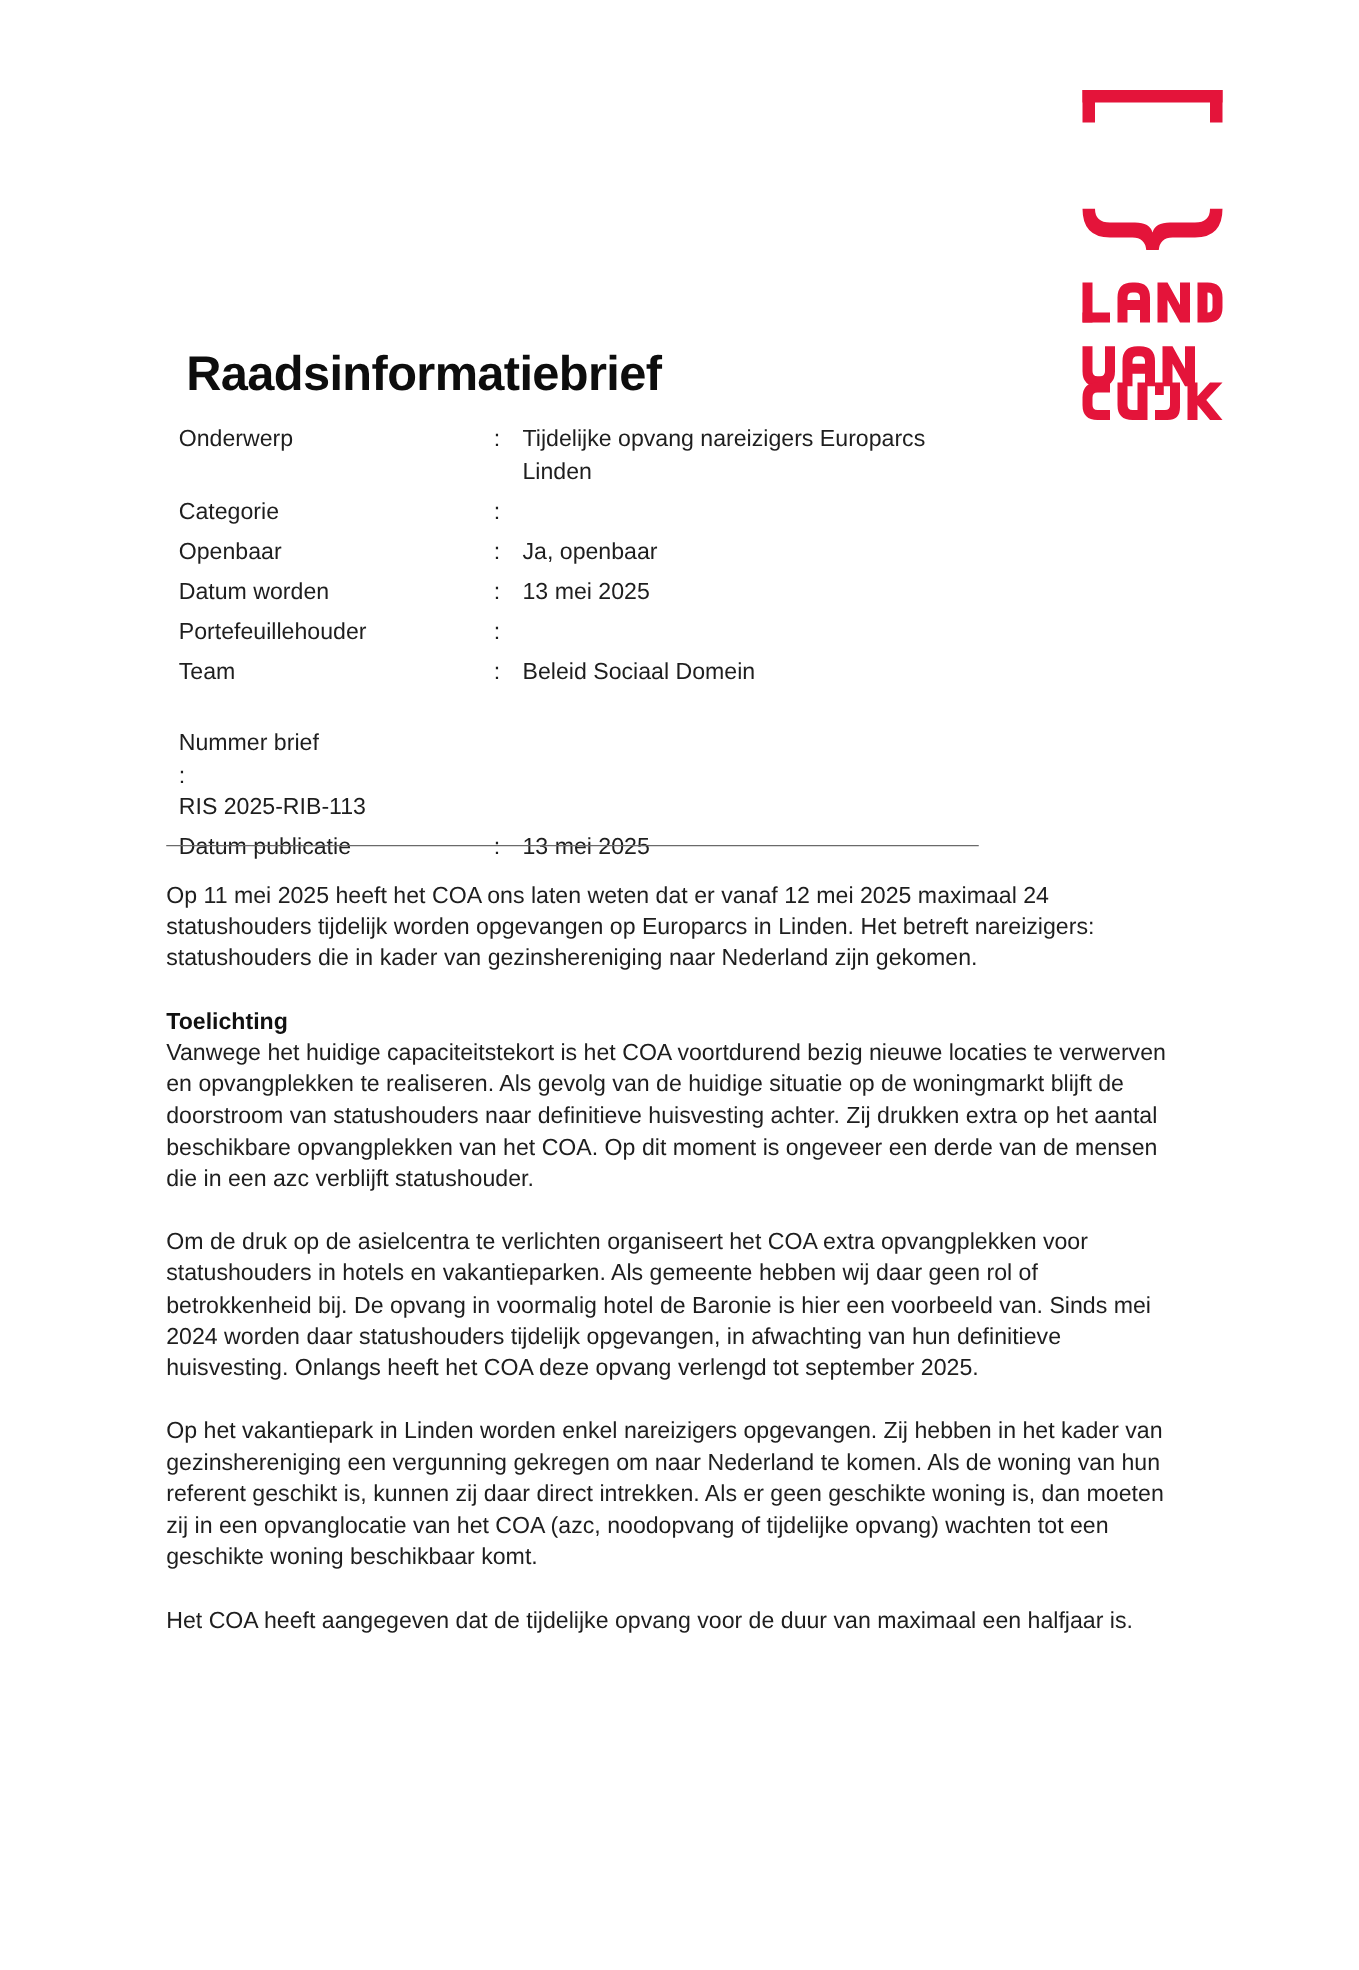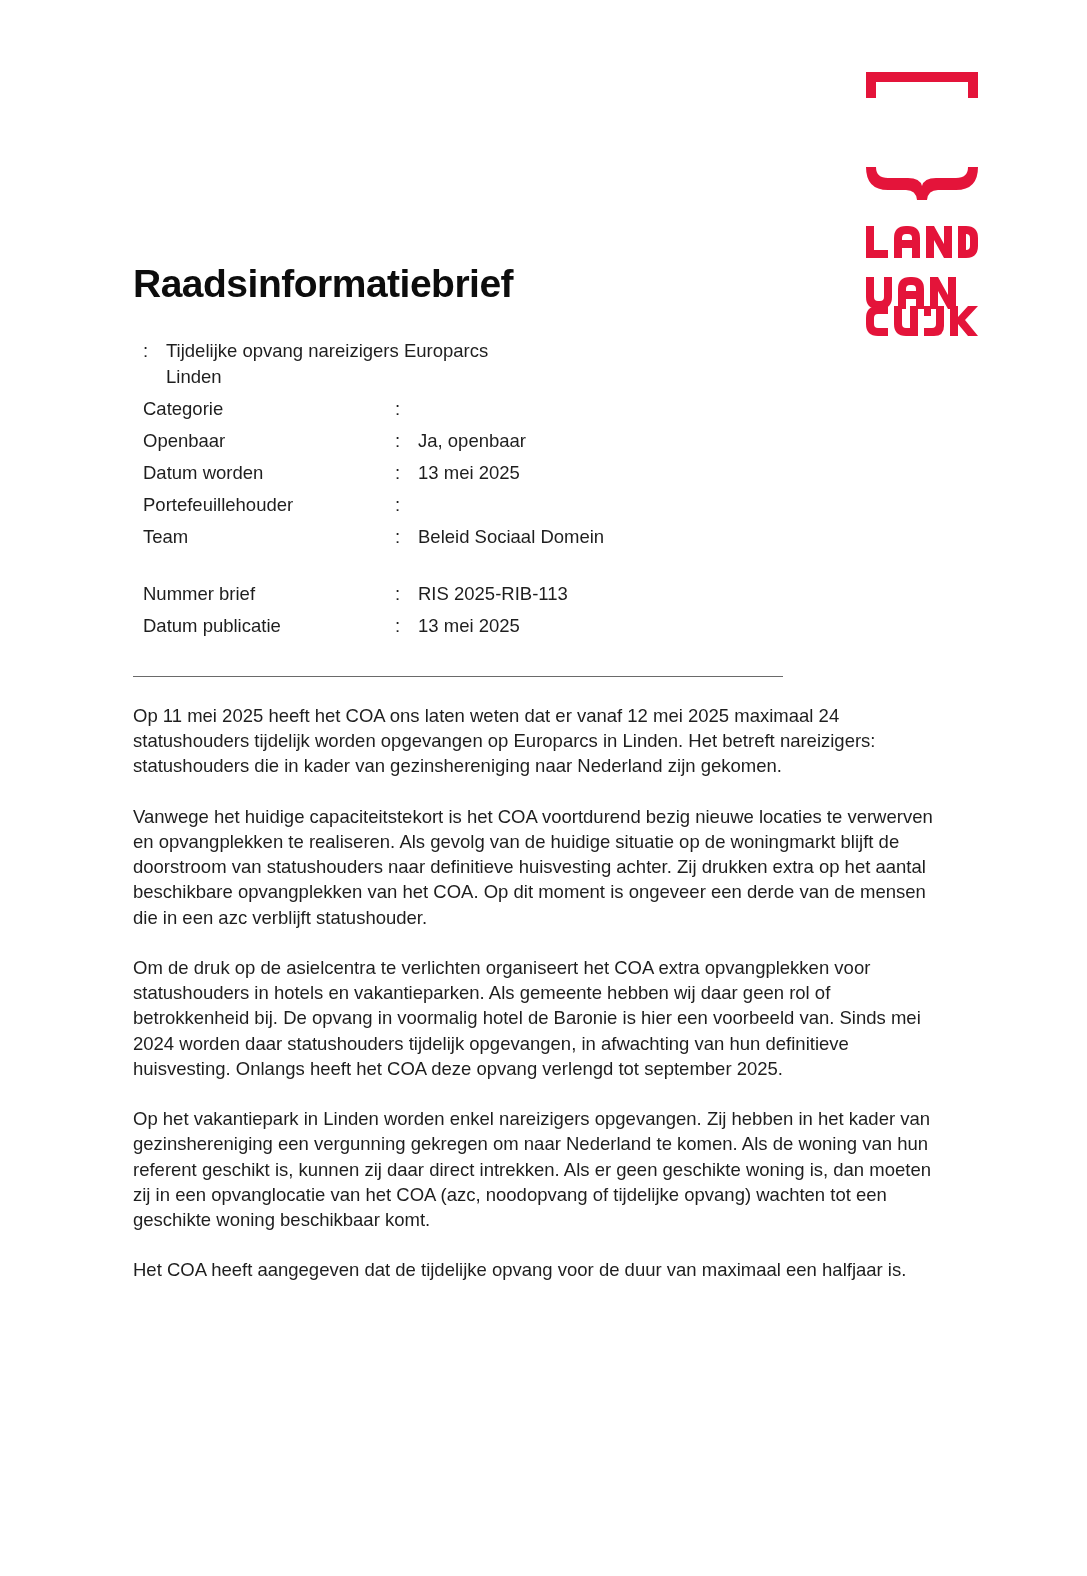--- a/index.html
+++ b/index.html
@@ -19,21 +19,21 @@
       position: absolute;
       left: 864px;
       top: 72px;
       width: 116px;
       height: 266px;
     }
     .doc-title {
       position: absolute;
       left: 133px;
       top: 262px;
-      margin: 0;
+      margin: 16px;
       font-family: "Liberation Sans", sans-serif;
       font-weight: bold;
       font-size: 39px;
       letter-spacing: -0.5px;
       color: #0d0d0d;
     }
     .meta {
       position: absolute;
       left: 143px;
       top: 338px;
@@ -41,20 +41,21 @@
       line-height: 25.5px;
       color: #1e1e1e;
     }
     .meta-row {
       position: relative;
       display: flex;
       margin-bottom: 6.5px;
     }
     .meta-row.gap-before {
       margin-top: 32px;
+      flex-direction: column;
     }
     .meta-label {
       width: 252px;
       flex: none;
     }
     .meta-sep {
       width: 23px;
       flex: none;
     }
     .meta-value {
@@ -133,20 +134,21 @@
     <path d="M72 234 L80 234 L80 254 Q80 264 70 264 L60 264 L60 256 L68 256 Q72 256 72 252 Z"></path>
 
     <path d="M86 234 L94 234 L94 245 L104 234 L114 234 L101 248 L114 264 L104 264 L94 252 L94 264 L86 264 Z"></path>
   </g>
 </svg>
 
 <h1 class="doc-title">Raadsinformatiebrief</h1>
 
 <div class="meta">
   <div class="meta-row">
+    <span class="meta-label">Onderwerp</span>
     <span class="meta-sep">:</span>
     <span class="meta-value">Tijdelijke opvang nareizigers Europarcs Linden</span>
   </div>
   <div class="meta-row">
     <span class="meta-label">Categorie</span>
     <span class="meta-sep">:</span>
   </div>
   <div class="meta-row">
     <span class="meta-label">Openbaar</span>
     <span class="meta-sep">:</span>
@@ -178,20 +180,21 @@
   </div>
 </div>
 
 <div class="divider"></div>
 
 <div class="content">
   <section>
     <p>Op 11 mei 2025 heeft het COA ons laten weten dat er vanaf 12 mei 2025 maximaal 24 statushouders tijdelijk worden opgevangen op Europarcs in Linden. Het betreft nareizigers: statushouders die in kader van gezinshereniging naar Nederland zijn gekomen.</p>
   </section>
   <section>
+    <h2>Toelichting</h2>
     <p>Vanwege het huidige capaciteitstekort is het COA voortdurend bezig nieuwe locaties te verwerven en opvangplekken te realiseren. Als gevolg van de huidige situatie op de woningmarkt blijft de doorstroom van statushouders naar definitieve huisvesting achter. Zij drukken extra op het aantal beschikbare opvangplekken van het COA. Op dit moment is ongeveer een derde van de mensen die in een azc verblijft statushouder.</p>
     <p>Om de druk op de asielcentra te verlichten organiseert het COA extra opvangplekken voor statushouders in hotels en vakantieparken. Als gemeente hebben wij daar geen rol of betrokkenheid bij. De opvang in voormalig hotel de Baronie is hier een voorbeeld van. Sinds mei 2024 worden daar statushouders tijdelijk opgevangen, in afwachting van hun definitieve huisvesting. Onlangs heeft het COA deze opvang verlengd tot september 2025.</p>
     <p>Op het vakantiepark in Linden worden enkel nareizigers opgevangen. Zij hebben in het kader van gezinshereniging een vergunning gekregen om naar Nederland te komen. Als de woning van hun referent geschikt is, kunnen zij daar direct intrekken. Als er geen geschikte woning is, dan moeten zij in een opvanglocatie van het COA (azc, noodopvang of tijdelijke opvang) wachten tot een geschikte woning beschikbaar komt.</p>
     <p>Het COA heeft aangegeven dat de tijdelijke opvang voor de duur van maximaal een halfjaar is.</p>
   </section>
 </div>
 
 <div class="footer">
   <span>Z/23/122968 - D/25/2194438 / RIS 2025-RIB-113</span>
   <span>1</span>

